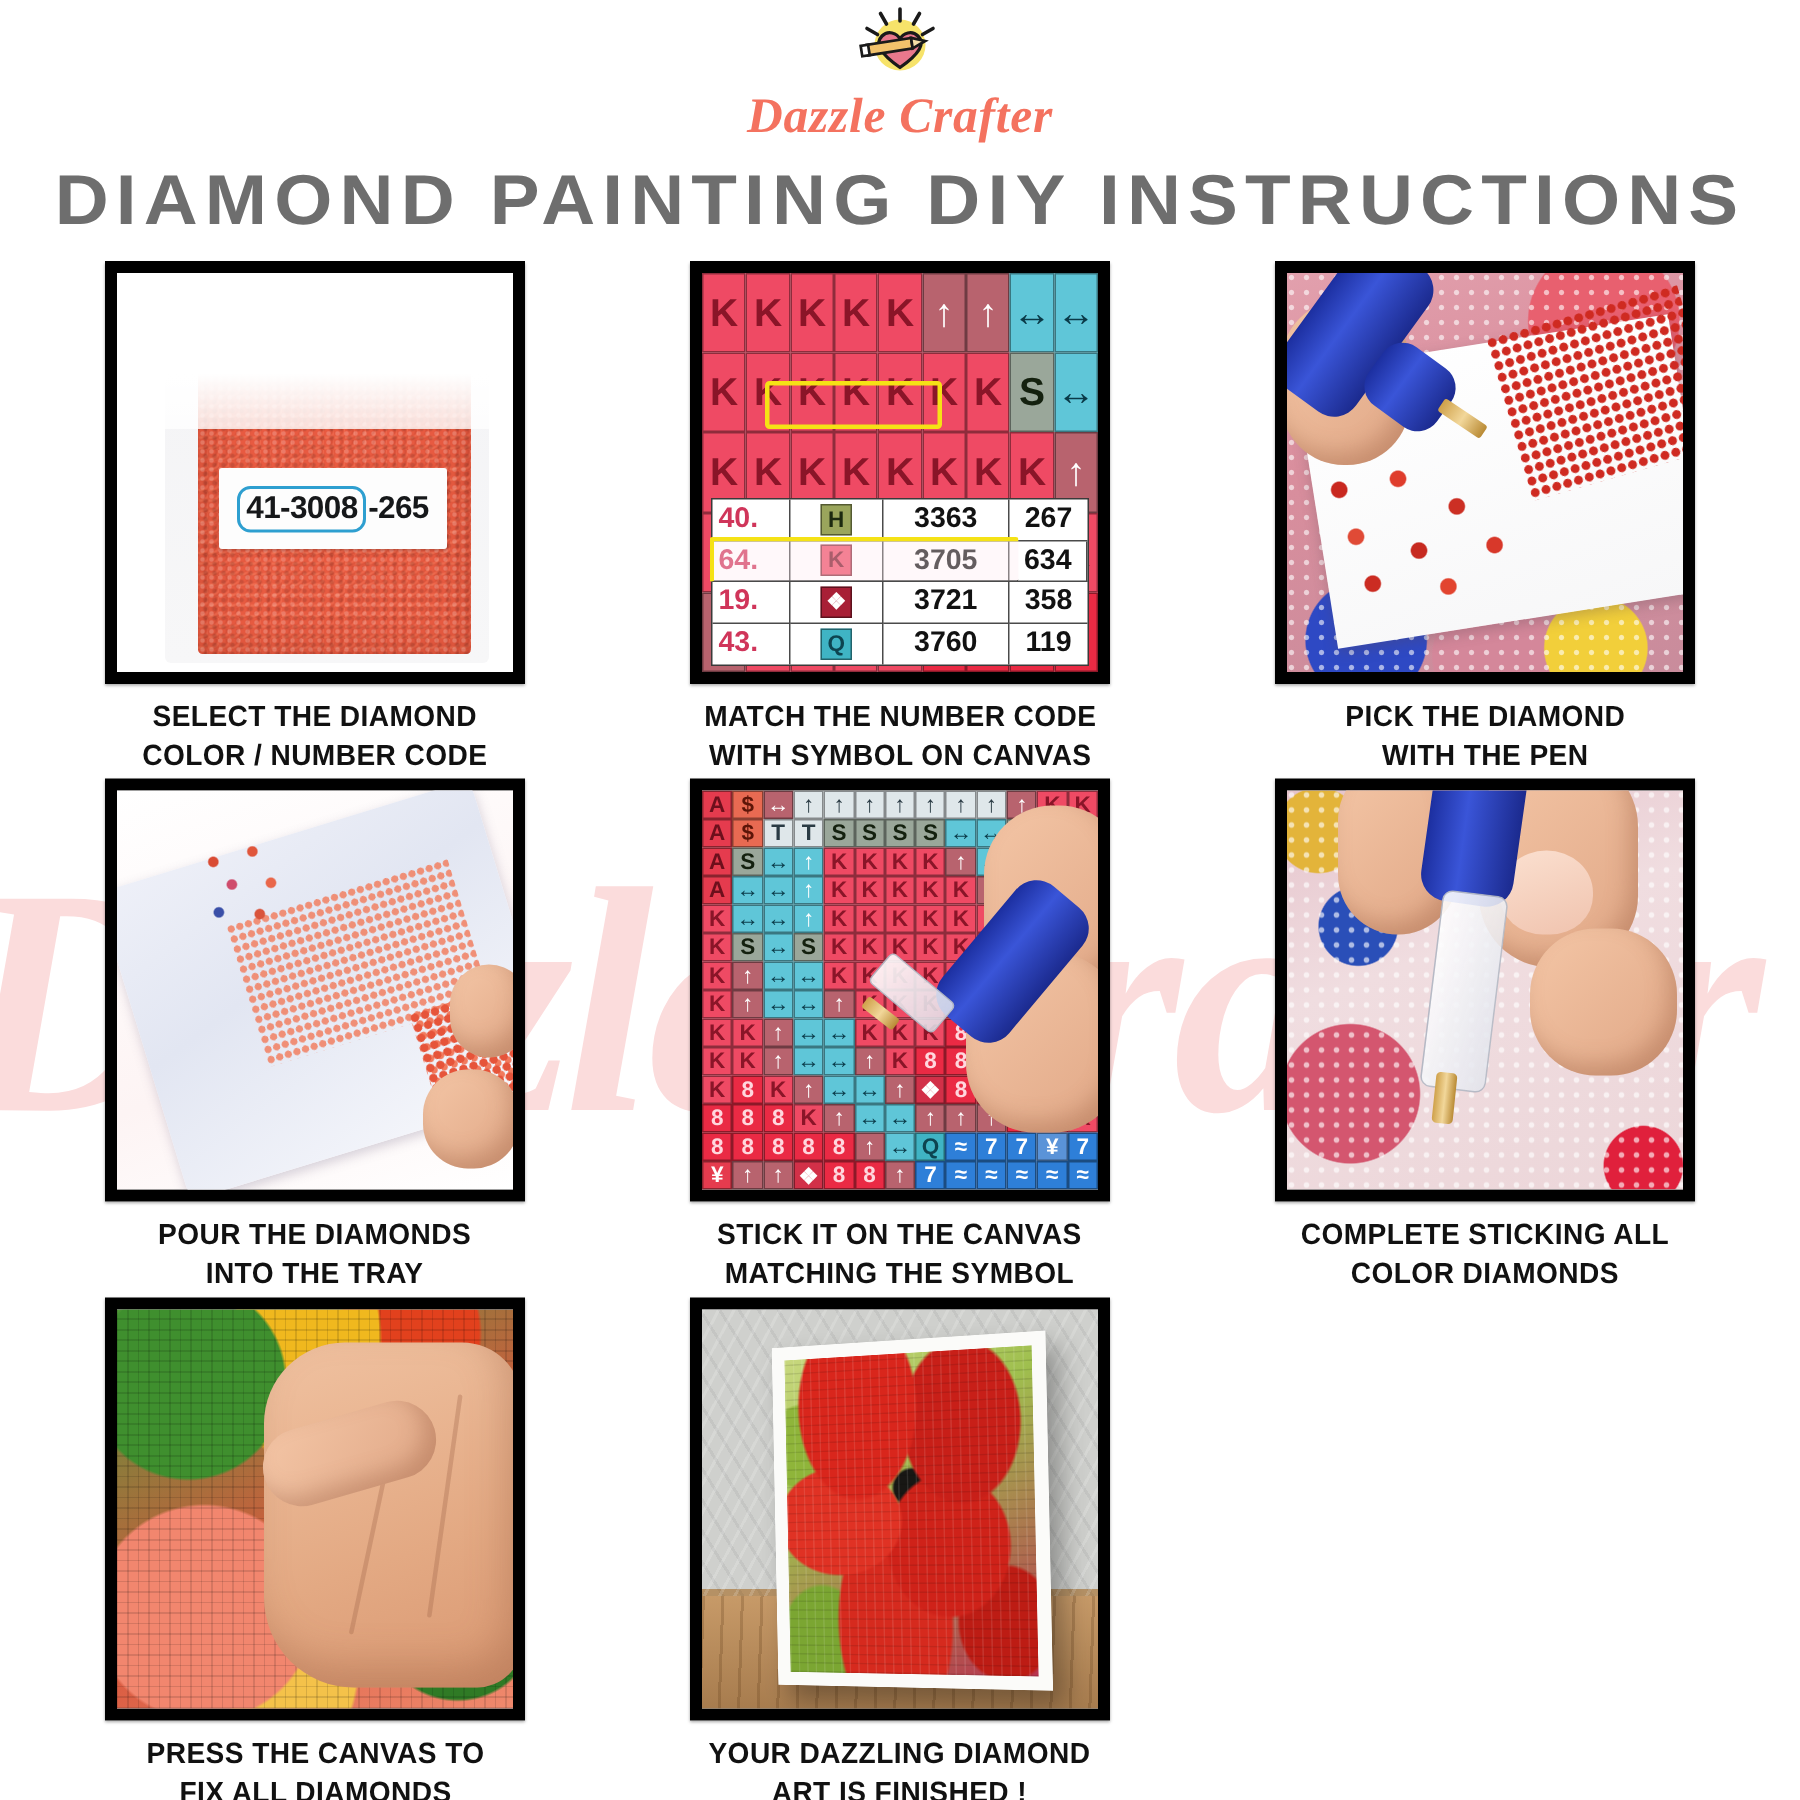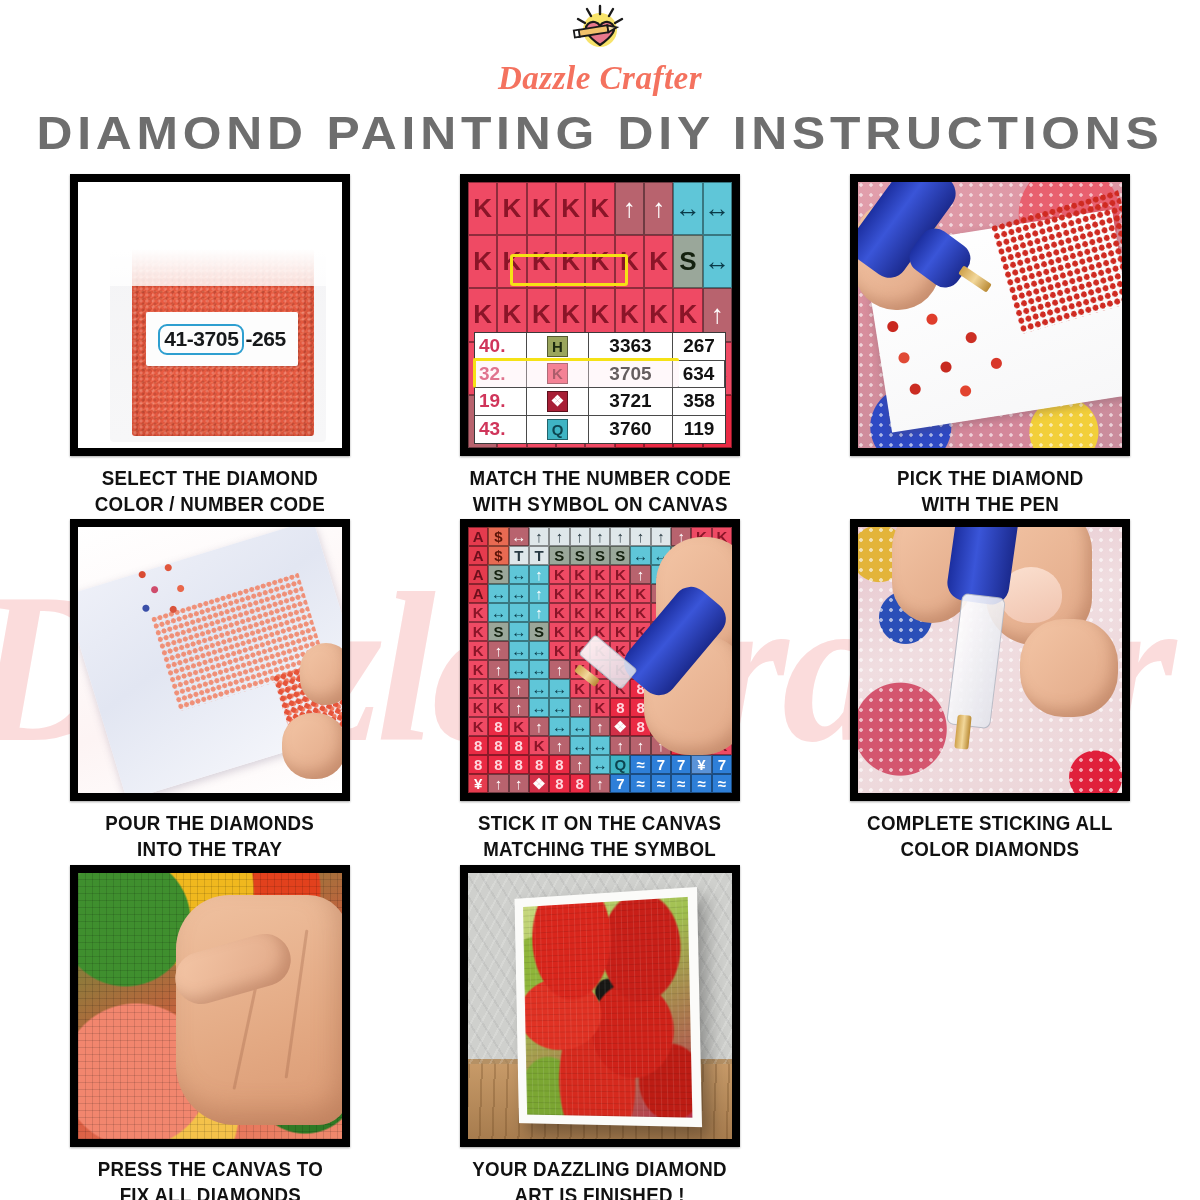--- a/index.html
+++ b/index.html
@@ -397,21 +397,21 @@
 <div class="grid">
 
   <div class="cell">
     <div class="frame">
       <div class="inner">
         <div class="bag">
           <div class="bag-fill"></div>
           <div class="bag-haze"></div>
           <div class="label">
             <span class="label-text">
-              <span class="code-hl">41-3705</span>
+              <span class="code-hl">41-3008</span>
                 <span>-265</span>
             </span>
           </div>
         </div>
       </div>
     </div>
     <div class="caption">
       <div>SELECT THE DIAMOND</div>
       <div>COLOR  / NUMBER CODE</div>
     </div>
@@ -471,21 +471,21 @@
         <div class="legend">
           <div class="lrow">
             <div class="lnum">40.</div>
             <div>
                 <span class="sym-box" id="sym0" style="background: rgb(154, 165, 92); color: rgb(29, 42, 16);">H</span>
               </div>
             <div>3363</div>
             <div>267</div>
           </div>
           <div class="lrow" style="position:relative">
-            <div class="lnum">32.</div>
+            <div class="lnum">64.</div>
             <div>
                 <span class="sym-box" id="sym1" style="background: rgb(239, 74, 100); color: rgb(125, 18, 36);">K</span>
               </div>
             <div>3705</div>
             <div>634</div>
             <div class="hl-row" style="left:-2px;top:-3px;width:206px;height:30px"></div>
           </div>
           <div class="lrow">
             <div class="lnum">19.</div>
             <div>

